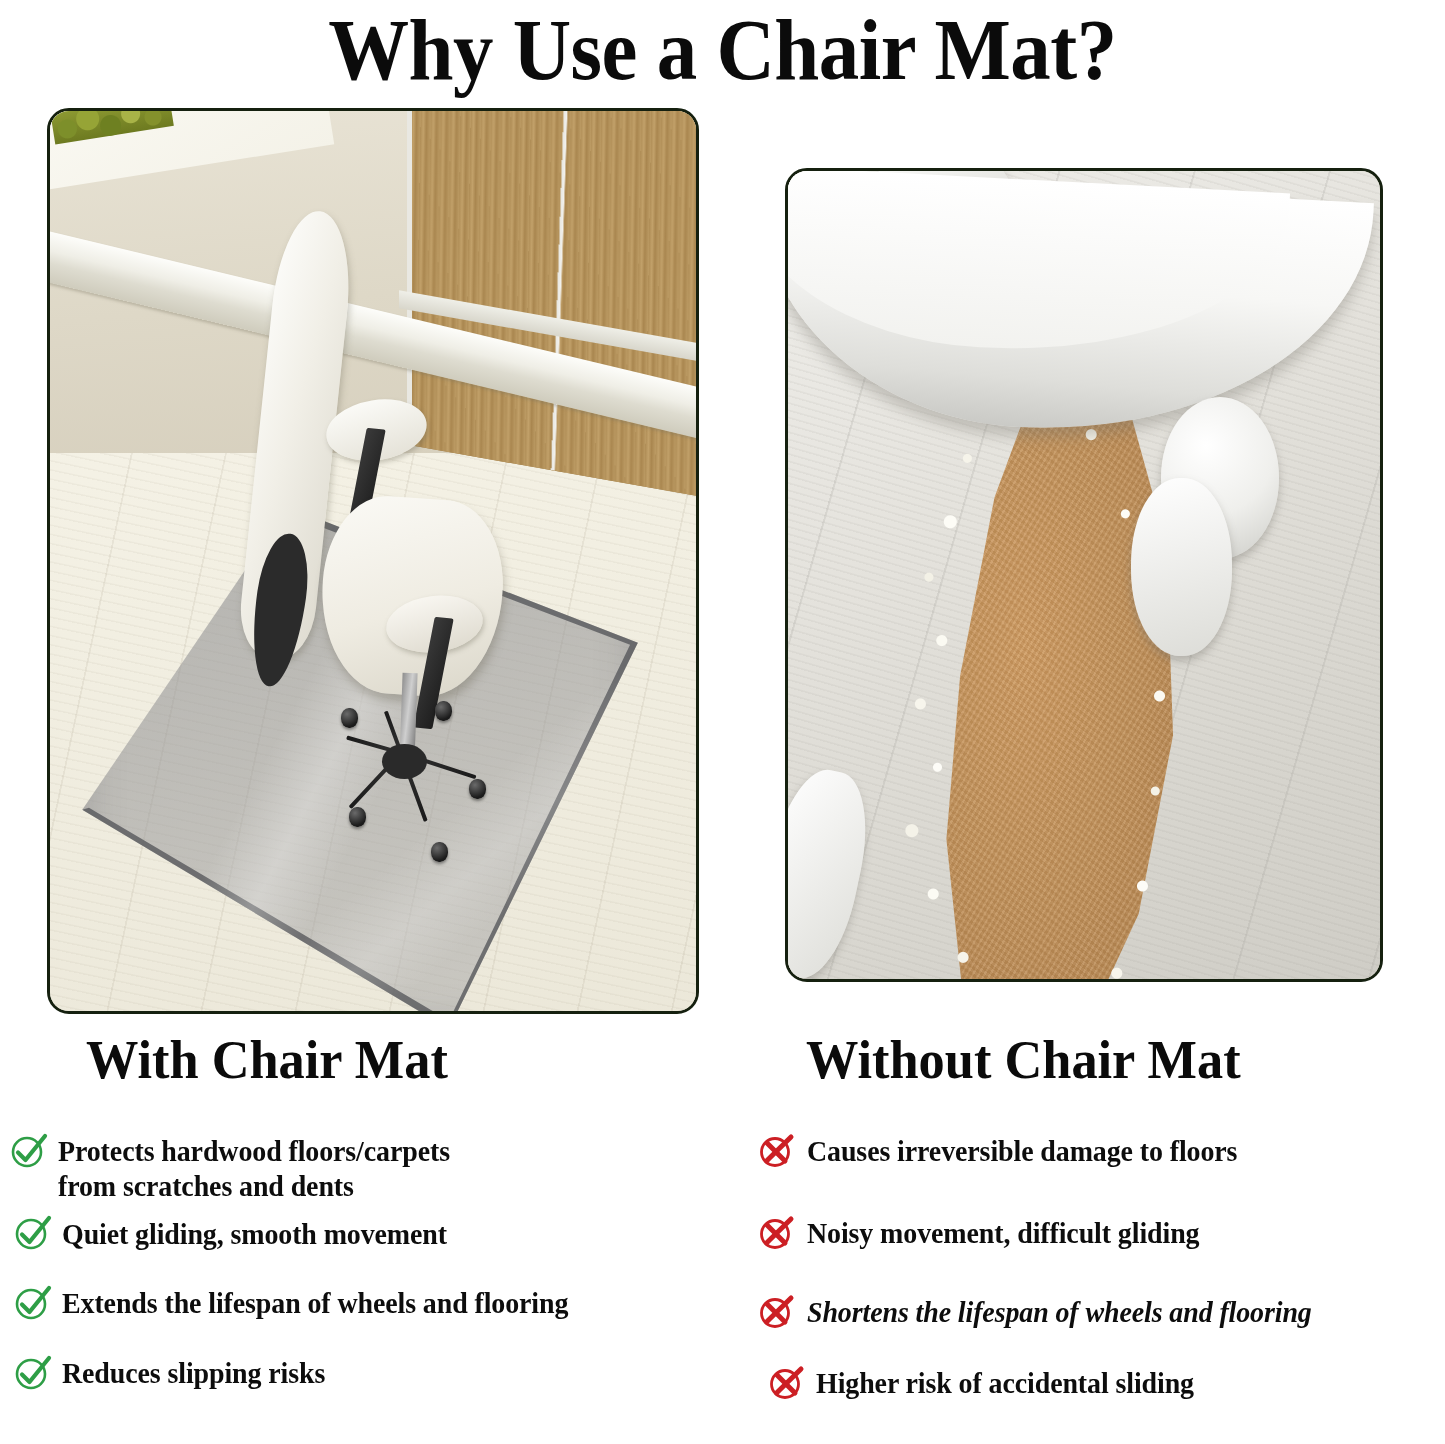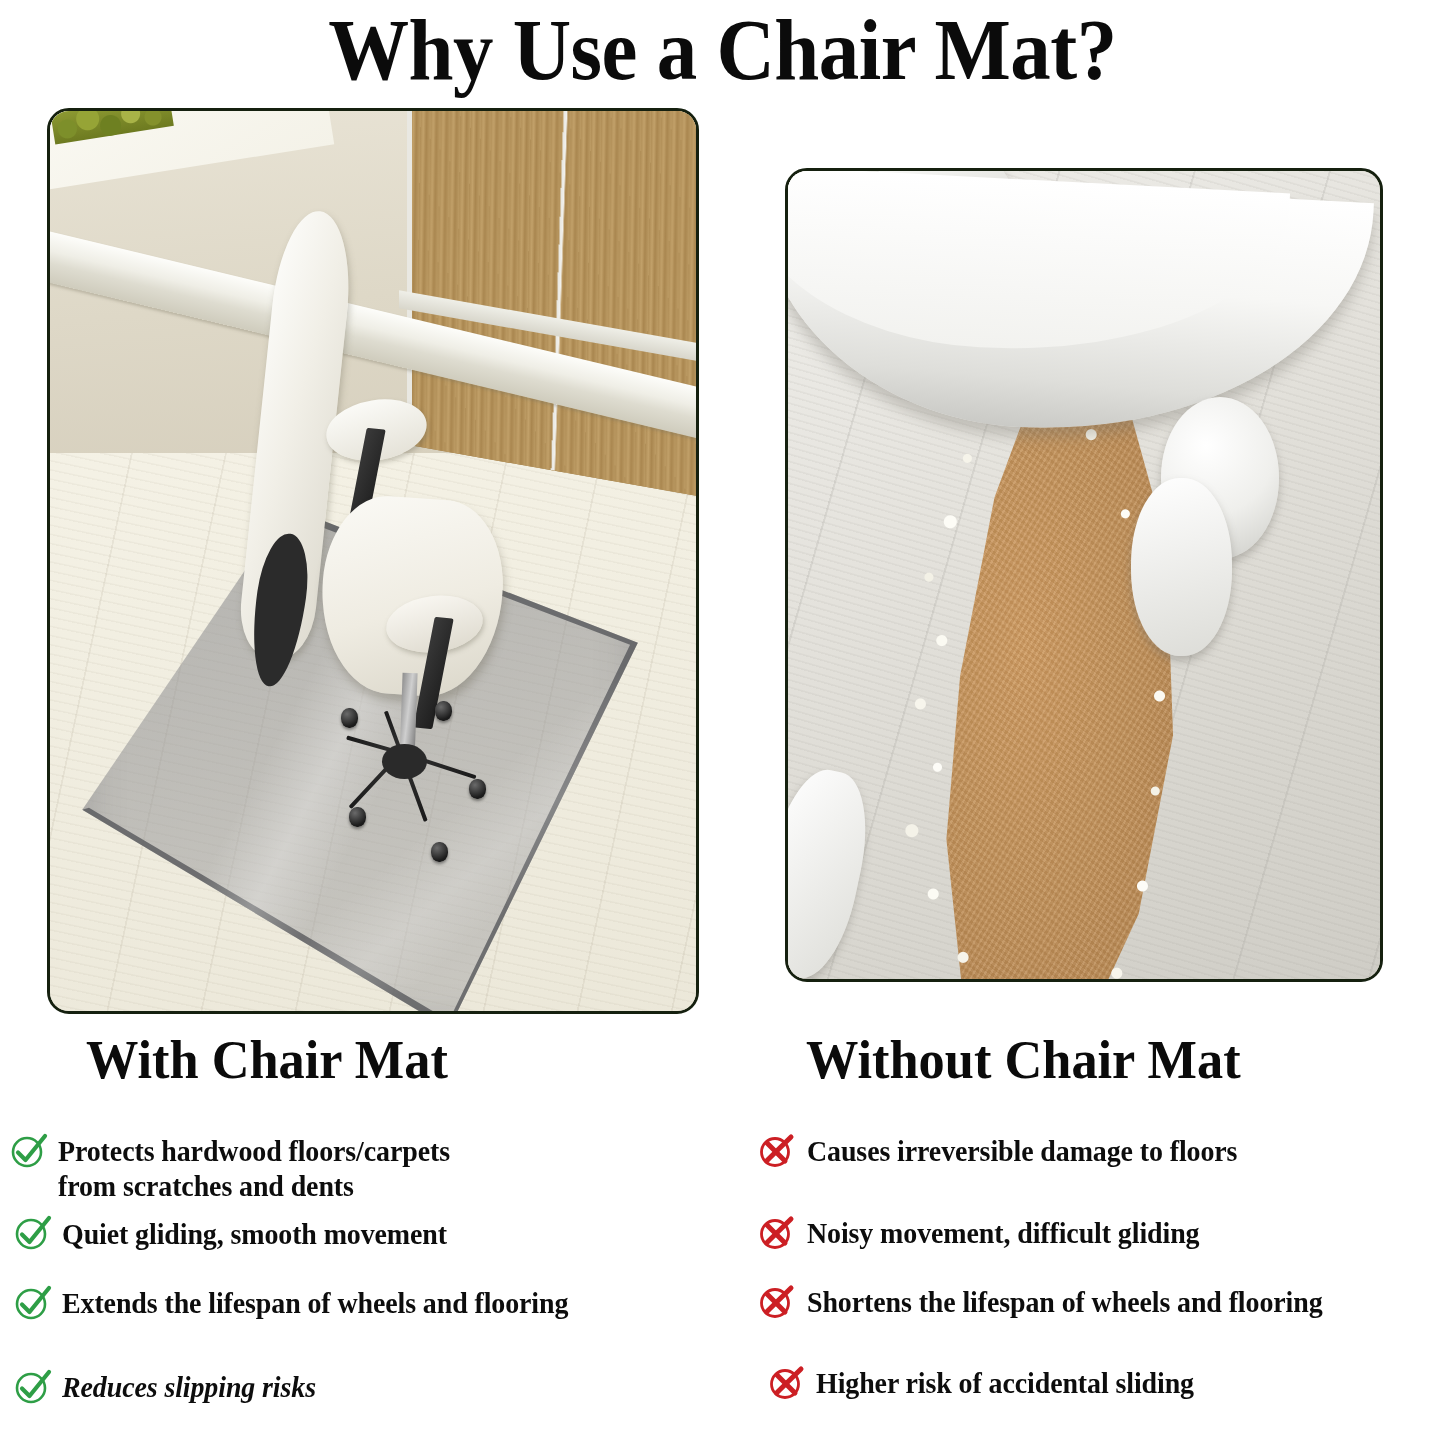--- a/index.html
+++ b/index.html
@@ -412,25 +412,25 @@
     width: 40px; height: 40px;
     position: relative;
     margin-top: -2px;
   }
   .icon-wrap svg { display: block; width: 40px; height: 40px; }
 
   
   #p0 { left: 0;  top: 30px;  }
   #p1 { left: 4px; top: 112px; align-items: flex-end; }
   #p2 { left: 4px; top: 182px; }
-  #p3 { left: 4px; top: 266px; font-style: italic; }
+  #p3 { left: 4px; top: 252px; }
   
   #c0 { left: 0;   top: 30px;  }
   #c1 { left: 0;   top: 112px; }
-  #c2 { left: 0;   top: 181px; }
+  #c2 { left: 0;   top: 191px; font-style: italic; }
   #c3 { left: 10px; top: 262px; gap: 9px; }
 
   #p3 .txt, #c3 .txt { }
 </style>
 </head>
 <body>
 
 <div class="title-bar">
   <div class="title-text">Why Use a Chair Mat?</div>
 </div>

